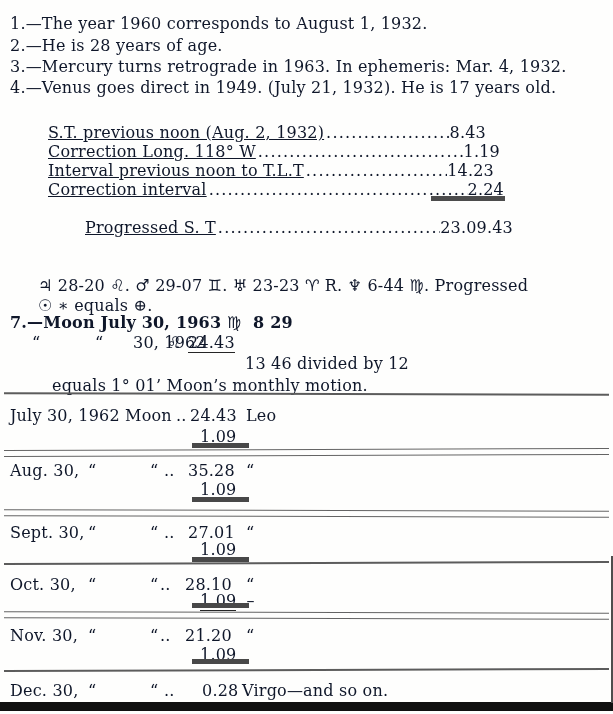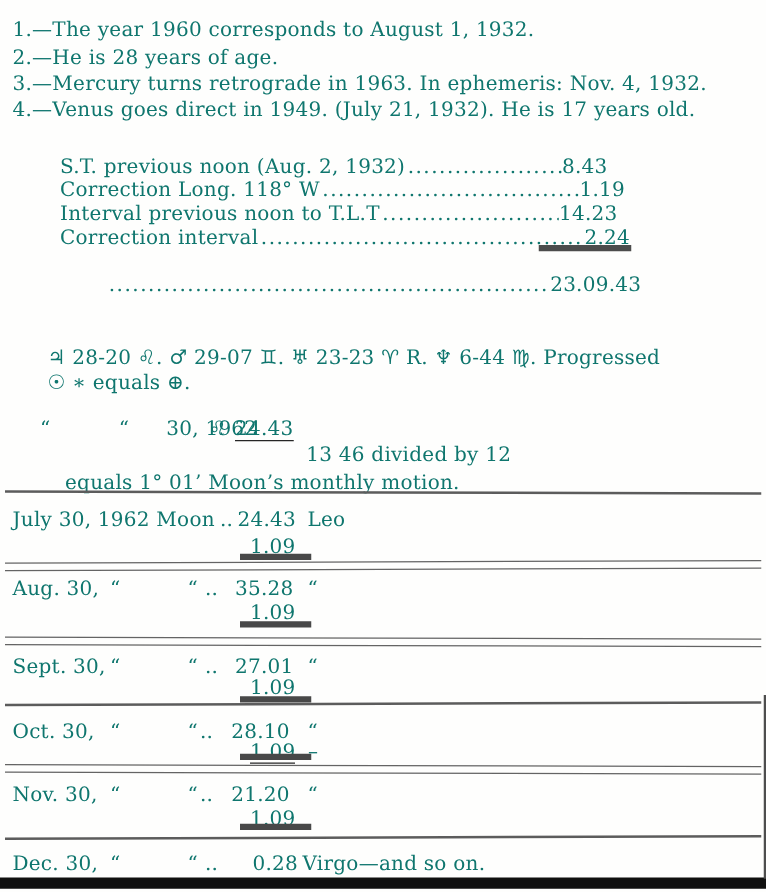--- a/index.html
+++ b/index.html
@@ -1,25 +1,25 @@
 <!DOCTYPE html>
 <html><head>
 <meta charset="utf-8">
 <style>
   html,body{margin:0;padding:0;background:#ffffff;}
   #page{
     position:relative;width:613px;height:714px;background:#fefefd;overflow:hidden;
     font-family:"DejaVu Serif","DejaVu Sans",serif;
-    font-size:16px;color:#0f766e;letter-spacing:.2px;
+    font-size:16px;color:#0f172a;letter-spacing:.2px;
   }
   .ln{position:absolute;white-space:pre;line-height:19px;}
   .bold{font-weight:600;}
   
   .dotline{position:absolute;display:flex;align-items:baseline;line-height:19px;}
-  .dotline .lbl{white-space:pre;flex:0 0 auto;}
+  .dotline .lbl{white-space:pre;flex:0 0 auto;text-decoration:underline;}
   .dotline .dots{flex:1 1 auto;overflow:hidden;white-space:nowrap;letter-spacing:1.2px;padding:0 2px;}
   .dotline .val{flex:0 0 auto;white-space:pre;}
   
   .hr{position:absolute;left:4px;width:605px;height:2px;background:#5c5c5c;}
   .hr.dbl{height:5px;background:transparent;border-top:1.6px solid #646464;border-bottom:1.6px solid #646464;}
   .bar{position:absolute;left:192px;width:57px;height:5px;background:#484848;}
   .rule224{position:absolute;left:431px;top:196px;width:74px;height:5px;background:#4c4c4c;}
   .u{border-bottom:1.8px solid #262626;}
   
   .trow{position:absolute;left:0;width:613px;height:20px;line-height:19px;}
@@ -32,21 +32,21 @@
   .edge-line{position:absolute;right:0;top:556px;width:2px;height:147px;background:#4e4e4e;}
   .r1{transform:rotate(.15deg);} .r2{transform:rotate(-.18deg);}
 </style>
 </head>
 <body>
 
 <div id="page">
 
   <div class="ln" style="left:10px;top:14px">1.—The year 1960 corresponds to August 1, 1932.</div>
   <div class="ln" style="left:10px;top:36px">2.—He is 28 years of age.</div>
-  <div class="ln" style="left:10px;top:57px">3.—Mercury turns retrograde in 1963. In ephemeris: Nov. 4, 1932.</div>
+  <div class="ln" style="left:10px;top:57px">3.—Mercury turns retrograde in 1963. In ephemeris: Mar. 4, 1932.</div>
   <div class="ln" style="left:10px;top:78px">4.—Venus goes direct in 1949. (July 21, 1932). He is 17 years old.</div>
 
   <div class="dotline" style="left:48px;top:123px;width:458px">
     <span class="lbl">S.T. previous noon (Aug. 2, 1932)</span>
     <span class="dots">........................................................................................................................</span>
     <span class="val" style="padding-right:20px">8.43</span>
   </div>
   <div class="dotline" style="left:48px;top:142px;width:458px">
     <span class="lbl">Correction Long. 118° W</span>
     <span class="dots">........................................................................................................................</span>
@@ -58,27 +58,29 @@
     <span class="val" style="padding-right:12px">14.23</span>
   </div>
   <div class="dotline" style="left:48px;top:180px;width:458px">
     <span class="lbl">Correction interval</span>
     <span class="dots">........................................................................................................................</span>
     <span class="val" style="padding-right:2px">2.24</span>
   </div>
   <div class="rule224"></div>
 
   <div class="dotline" style="left:85px;top:218px;width:428px">
+    <span class="lbl">Progressed S. T</span>
     <span class="dots">........................................................................................................................</span>
     <span class="val">23.09.43</span>
   </div>
 
   <div class="ln" style="left:38px;top:276px">♃ 28-20 ♌. ♂ 29-07 ♊. ♅ 23-23 ♈ R. ♆ 6-44 ♍. Progressed</div>
   <div class="ln" style="left:38px;top:296px">☉ ∗ equals ⊕.</div>
 
+  <div class="ln bold" style="left:10px;top:313px">7.—Moon July 30, 1963 ♍  8 29</div>
   <div class="trow" style="top:333px">
     <span style="left:32px">“</span>
     <span style="left:95px">“</span>
     <span style="left:133px">30, 1962</span>
     <span style="left:167px">♌</span>
     <span class="u" style="left:188px">24.43</span>
   </div>
   <div class="ln" style="left:245px;top:354px">13 46 divided by 12</div>
   <div class="ln" style="left:52px;top:376px">equals 1° 01’ Moon’s monthly motion.</div>
 

